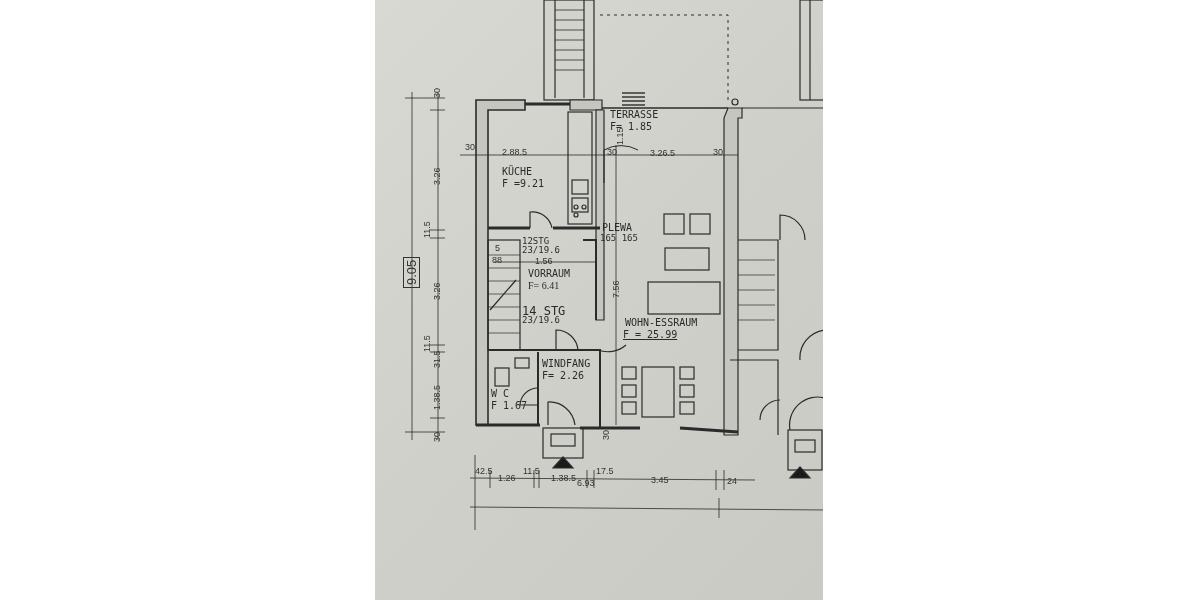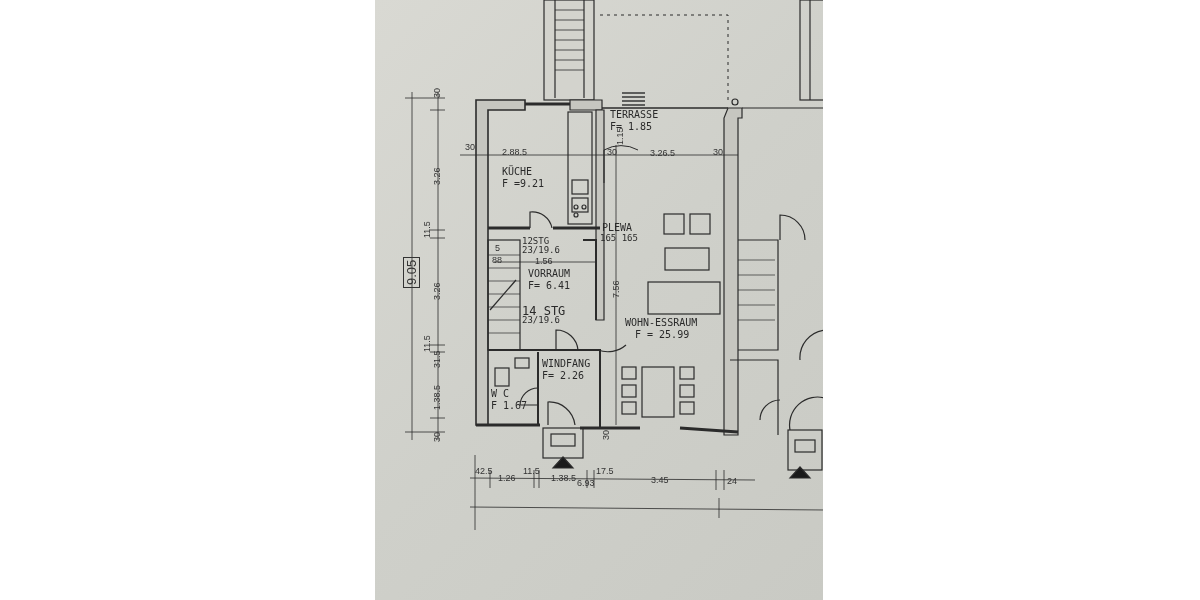--- a/index.html
+++ b/index.html
@@ -156,23 +156,23 @@
     </g>
   </svg>
 
   <div class="lbl" style="left:235px;top:109px;">TERRASSE</div>
   <div class="lbl" style="left:235px;top:121px;">F= 1.85</div>
   <div class="lbl" style="left:127px;top:166px;">KÜCHE</div>
   <div class="lbl" style="left:127px;top:178px;">F =9.21</div>
   <div class="lbl" style="left:227px;top:222px;">PLEWA</div>
   <div class="lbl" style="left:225px;top:233px;font-size:9px;">165 165</div>
   <div class="lbl" style="left:153px;top:268px;">VORRAUM</div>
-  <div class="lbl" style="left:153px;top:280px;">F= 6.41</div>
+  <div class="lbl" style="left:153px;top:280px;font-family:Liberation Serif, serif;">F= 6.41</div>
   <div class="lbl" style="left:250px;top:317px;">WOHN-ESSRAUM</div>
-  <div class="lbl" style="left:260px;top:329px;">F = 25.99</div>
+  <div class="lbl" style="left:248px;top:329px;text-decoration:underline;">F = 25.99</div>
   <div class="lbl" style="left:167px;top:358px;">WINDFANG</div>
   <div class="lbl" style="left:167px;top:370px;">F= 2.26</div>
   <div class="lbl" style="left:116px;top:388px;">W C</div>
   <div class="lbl" style="left:116px;top:400px;">F 1.67</div>
 
   <div class="lbl" style="left:147px;top:236px;font-size:9px;">12STG</div>
   <div class="lbl" style="left:147px;top:245px;font-size:9px;">23/19.6</div>
   <div class="lbl" style="left:147px;top:306px;font-size:12px;">14 STG</div>
   <div class="lbl" style="left:147px;top:315px;font-size:9px;">23/19.6</div>
 

